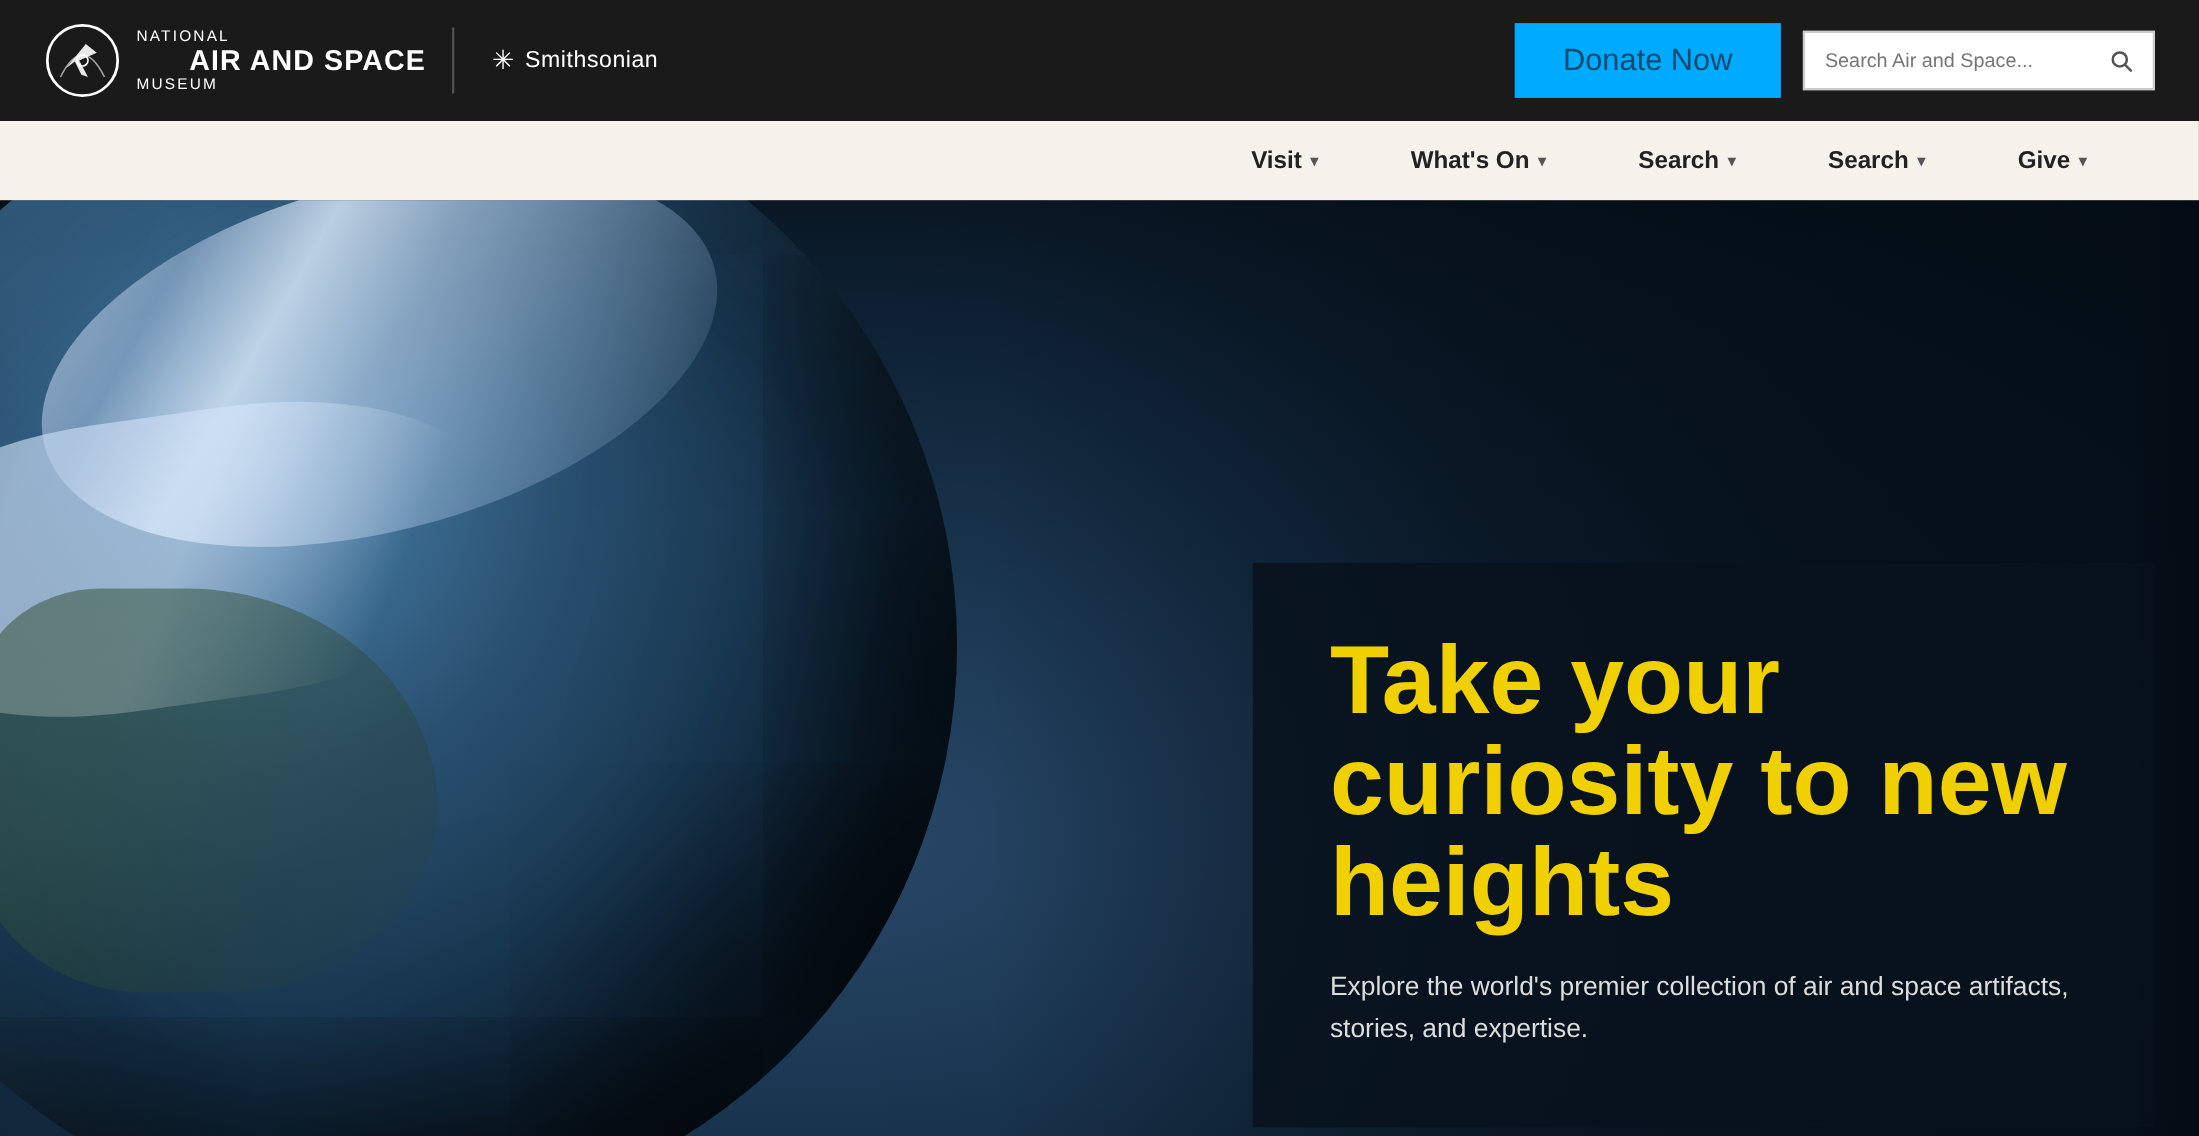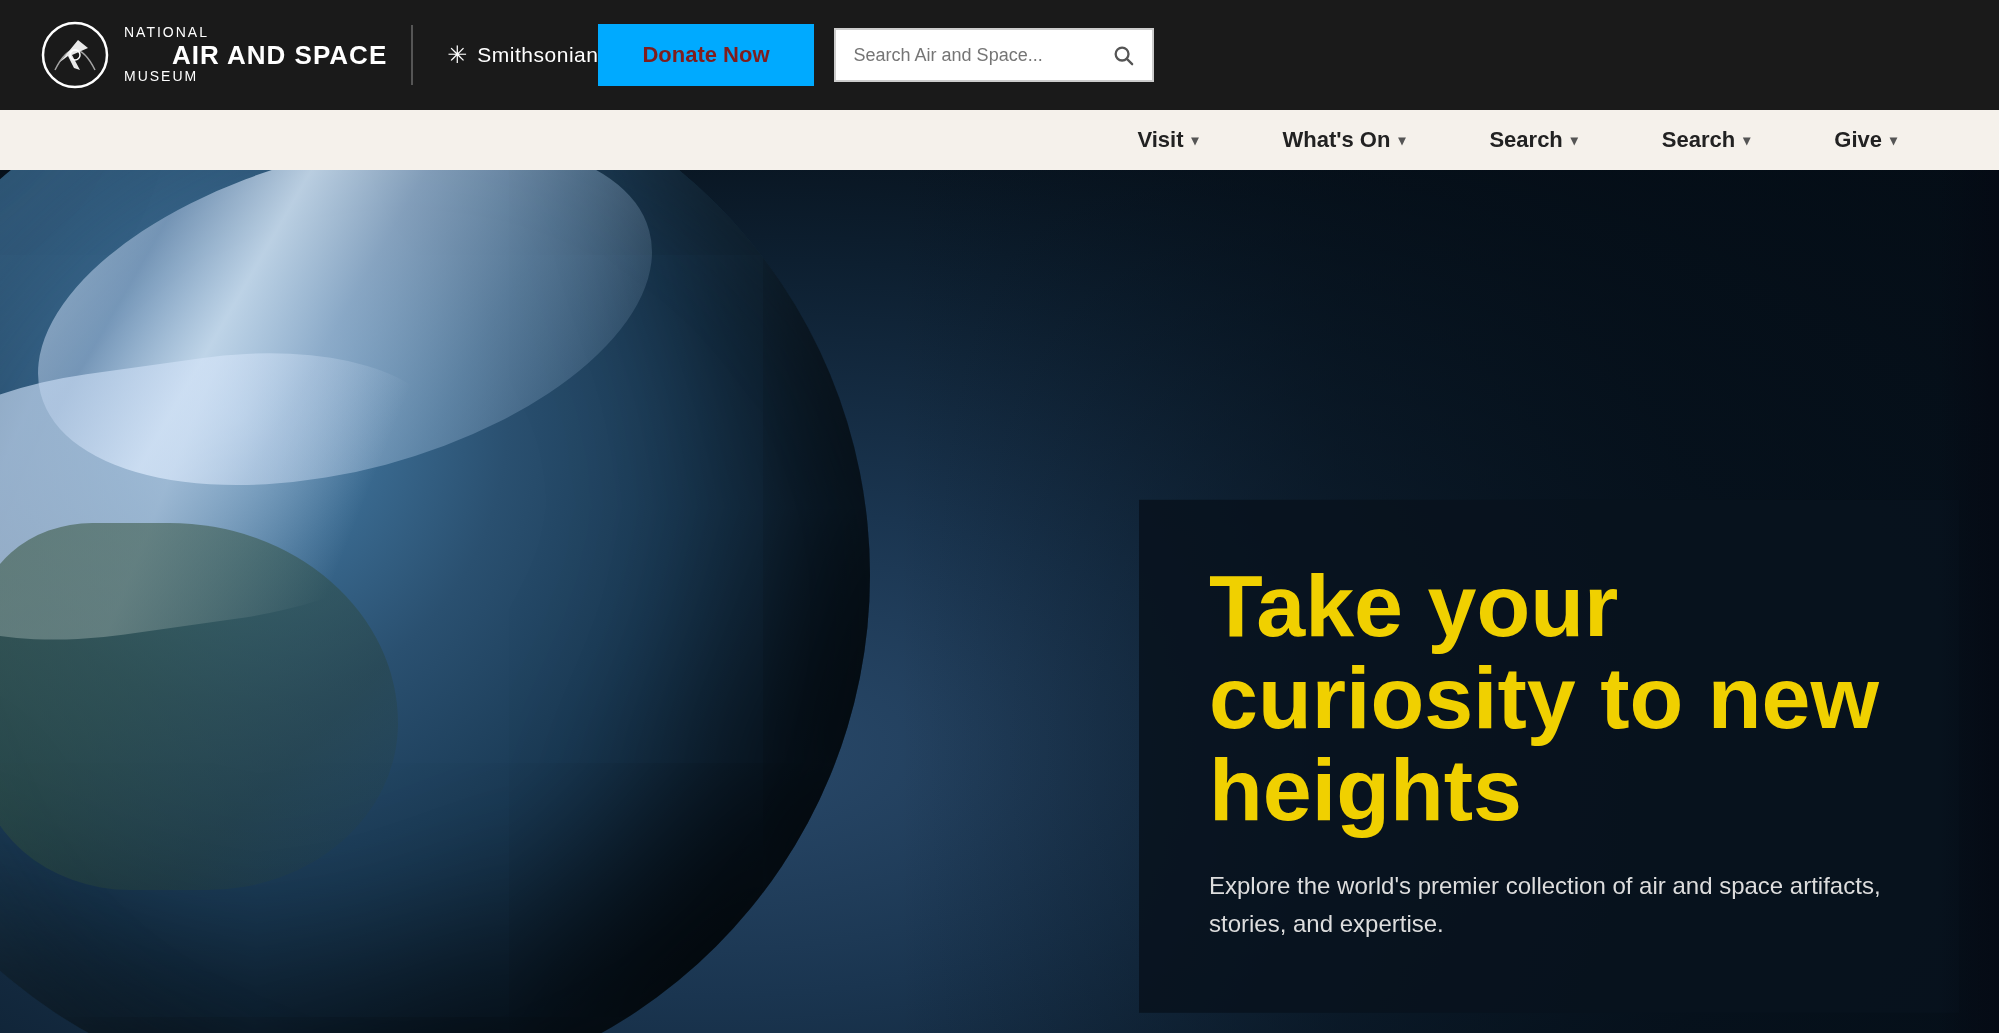--- a/index.html
+++ b/index.html
@@ -10,20 +10,21 @@
       min-height: 1033px;
       overflow-x: hidden;
       background: #000;
     }
 
     
     .header {
       background: #1a1a1a;
       display: flex;
       align-items: center;
+      justify-content: space-between;
       padding: 16px 40px;
       height: 110px;
       position: relative;
       z-index: 10;
     }
 
     .logo-area {
       display: flex;
       align-items: center;
       gap: 24px;
@@ -93,25 +94,25 @@
     }
 
     .header-actions {
       display: flex;
       align-items: center;
       gap: 20px;
     }
 
     .donate-btn {
       background: #00aaff;
-      color: #7f1d1d;
+      color: #0c4a6e;
       border: none;
       padding: 18px 44px;
-      font-size: 22px;
-      font-weight: 700;
+      font-size: 28px;
+      font-weight: 400;
       cursor: pointer;
       white-space: nowrap;
     }
 
     .search-bar {
       display: flex;
       align-items: center;
       border: 2px solid #ccc;
       background: #fff;
       padding: 14px 18px;
@@ -141,21 +142,21 @@
       height: 22px;
       color: #555;
     }
 
     
     .nav-bar {
       background: #f5f1eb;
       display: flex;
       align-items: center;
       justify-content: flex-end;
-      height: 60px;
+      height: 72px;
       padding: 0 60px;
       position: relative;
       z-index: 9;
     }
 
     .nav-items {
       display: flex;
       align-items: center;
       gap: 0;
     }

